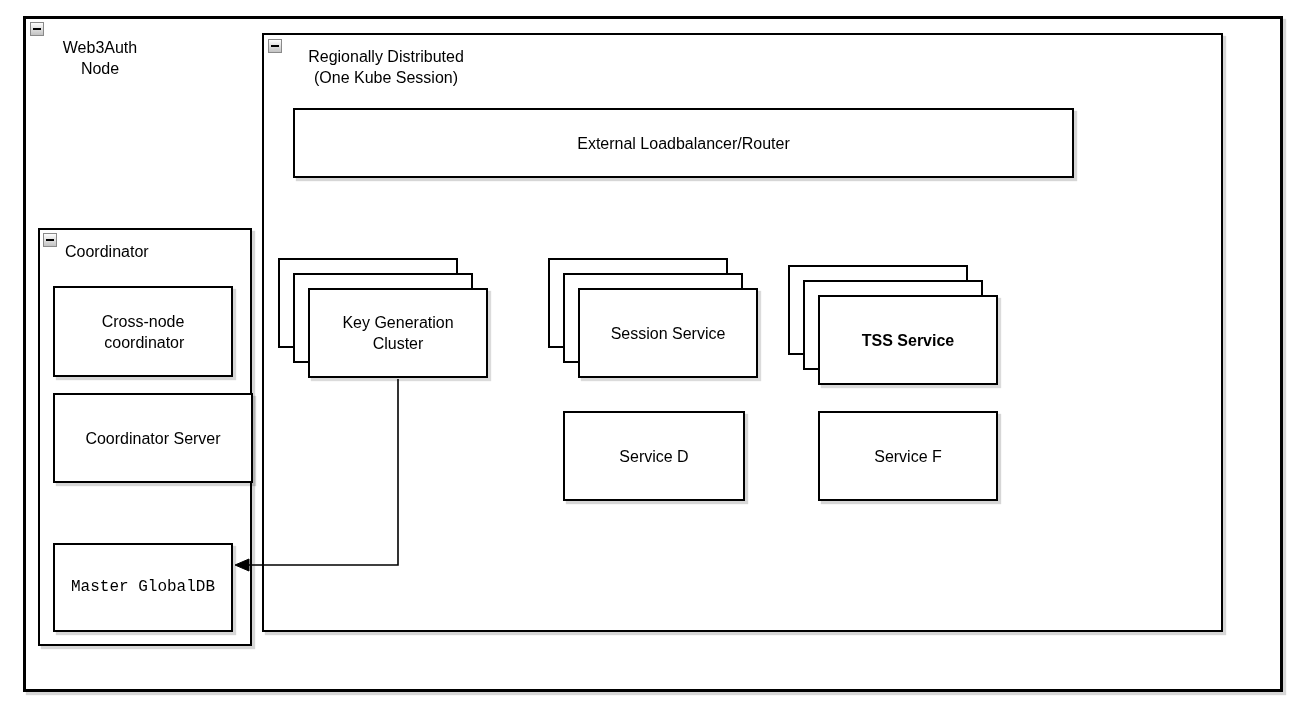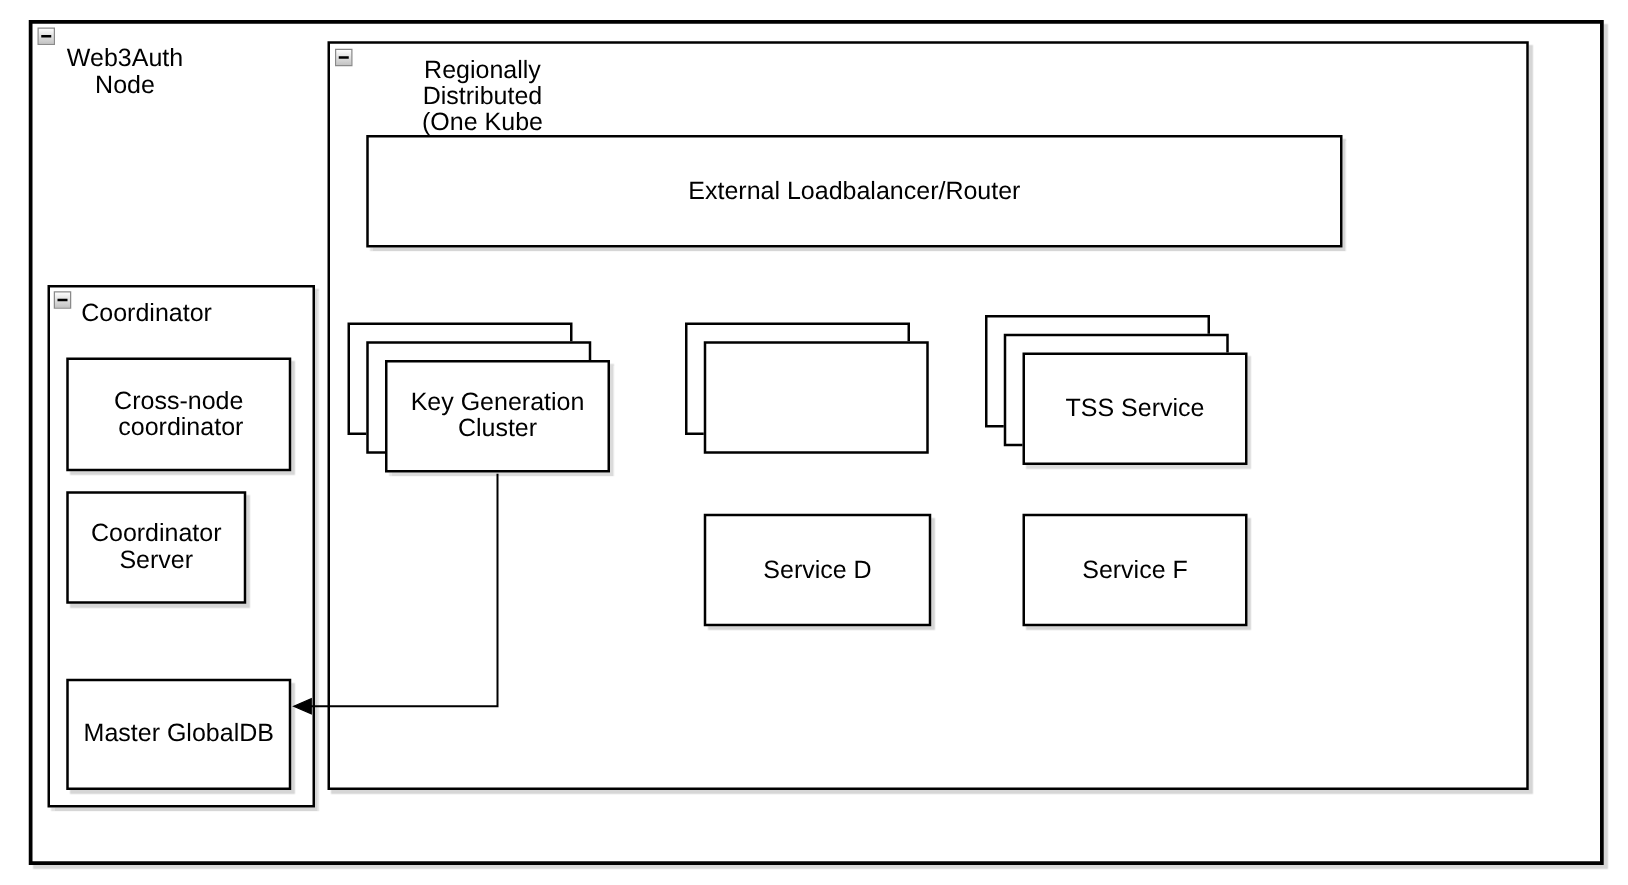--- a/index.html
+++ b/index.html
@@ -2,21 +2,21 @@
 <html><head>
 <meta charset="utf-8">
 <style>
   html, body { margin: 0; padding: 0; background: #ffffff; }
   .canvas {
     position: relative;
     width: 1302px;
     height: 708px;
     background: #ffffff;
     font-family: "Liberation Sans", sans-serif;
-    font-size: 20px;
+    font-size: 16px;
     color: #000000;
     overflow: hidden;
   }
   .canvas * { box-sizing: border-box; }
 
   .container-node {
     position: absolute;
     background: #ffffff;
     border: 2px solid #000000;
     box-shadow: 3px 3px 1px rgba(0,0,0,0.16);
@@ -93,60 +93,63 @@
     <div>Node</div>
   </div>
 
   <div class="container-node" style="left:262px; top:33px; width:961px; height:599px;"></div>
   <div class="collapse" style="left:268px; top:39px;"></div>
   <div class="free-label centered" style="left:300px; top:46px; width:172px;">
     <div>Regionally Distributed</div>
     <div>(One Kube Session)</div>
   </div>
 
-  <div class="node" style="left:293px; top:108px; width:781px; height:90px;">
+  <div class="node" style="left:293px; top:108px; width:781px; height:70px;">
     <span>External Loadbalancer/Router</span>
   </div>
 
   <div class="container-node" style="left:38px; top:228px; width:214px; height:418px;"></div>
   <div class="collapse" style="left:43px; top:233px;"></div>
   <div class="free-label" style="left:65px; top:241px;">Coordinator</div>
 
   <div class="node" style="left:53px; top:286px; width:180px; height:91px;text-align:right;">
     <span>
       <span>Cross-node</span><br>
       <span>coordinator</span>
     </span>
   </div>
 
-  <div class="node" style="left:53px; top:393px; width:144px; height:90px;">
+  <div class="node" style="left:53px; top:393px; width:200px; height:90px;">
     <span>Coordinator Server</span>
   </div>
 
-  <div class="node" style="left:53px; top:543px; width:180px; height:89px;">
+  <div class="node" style="left:53px; top:543px; width:180px; height:89px;font-family:Liberation Mono, monospace;">
     <span>Master GlobalDB</span>
   </div>
 
   <div class="stack" style="left:278px; top:258px; width:212px; height:96px;">
     <div class="stack-box back"></div>
     <div class="stack-box middle"></div>
     <div class="stack-box front">
       <span>
         <span>Key Generation</span><br>
         <span>Cluster</span>
       </span>
     </div>
   </div>
 
   <div class="stack" style="left:548px; top:258px; width:212px; height:122px;">
     <div class="stack-box back"></div>
     <div class="stack-box middle"></div>
+    <div class="stack-box front">
+      <span>Session Service</span>
+    </div>
   </div>
 
-  <div class="stack" style="left:788px; top:252px; width:197px; height:122px;">
+  <div class="stack" style="left:788px; top:265px; width:197px; height:122px;font-weight:bold;">
     <div class="stack-box back"></div>
     <div class="stack-box middle"></div>
     <div class="stack-box front">
       <span>TSS Service</span>
     </div>
   </div>
 
   <div class="node" style="left:563px; top:411px; width:182px; height:90px;">
     <span>Service D</span>
   </div>

